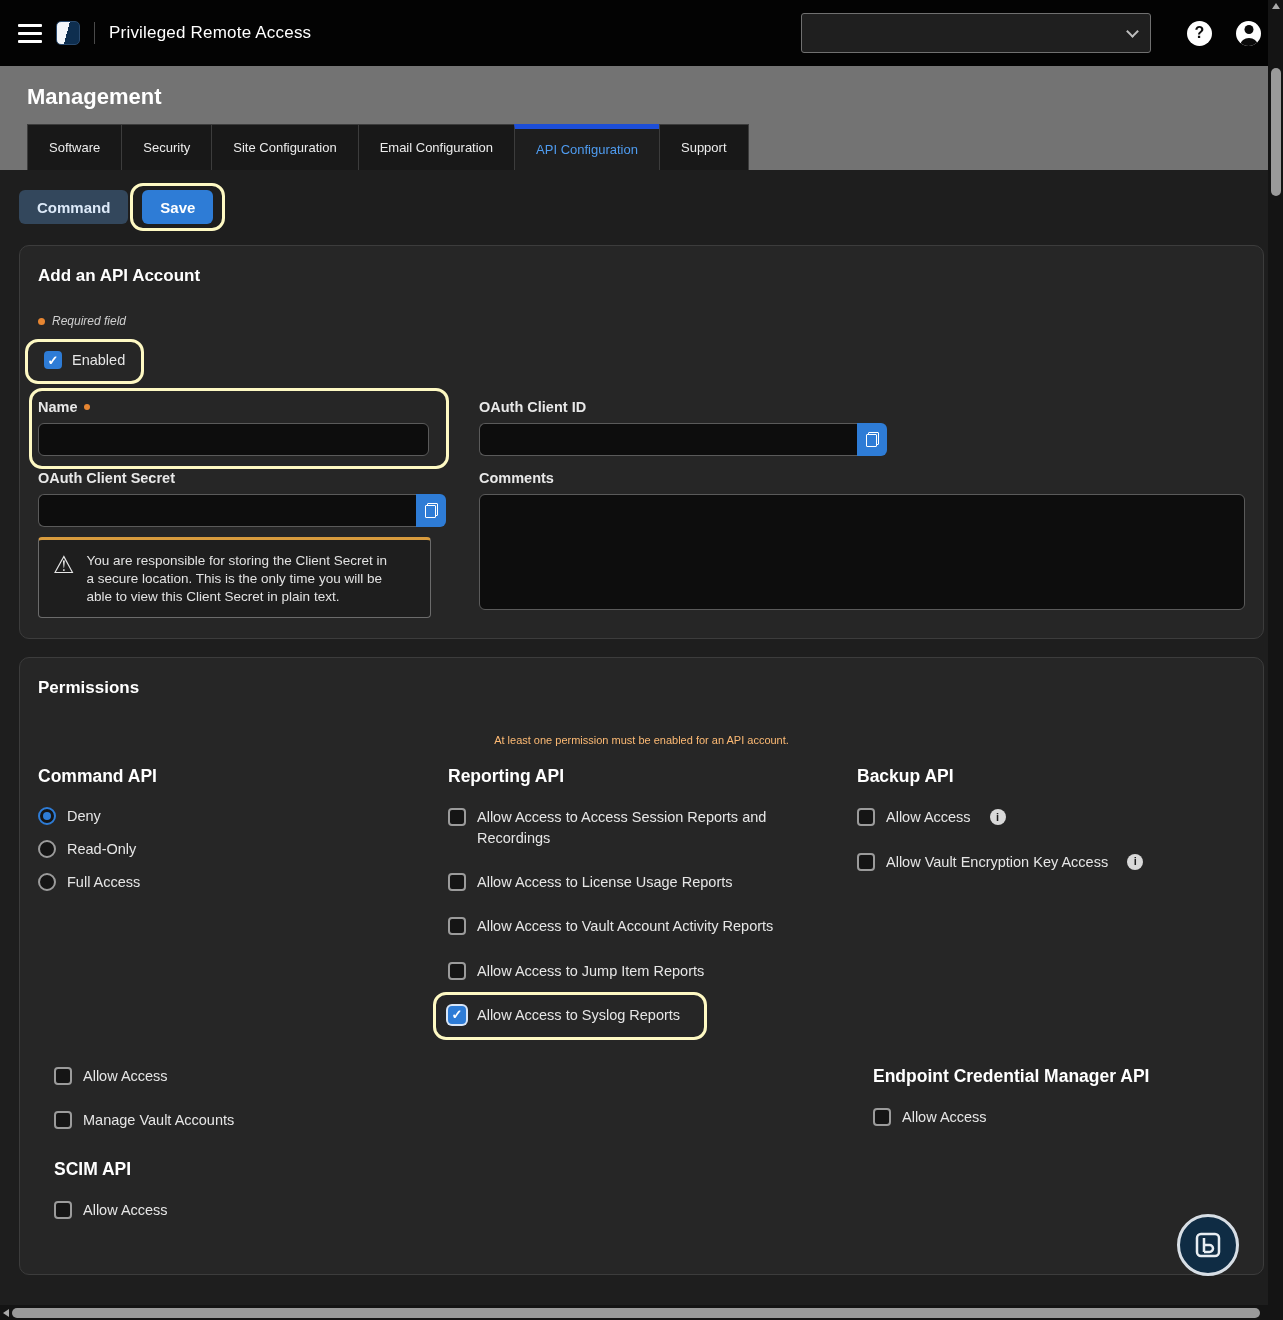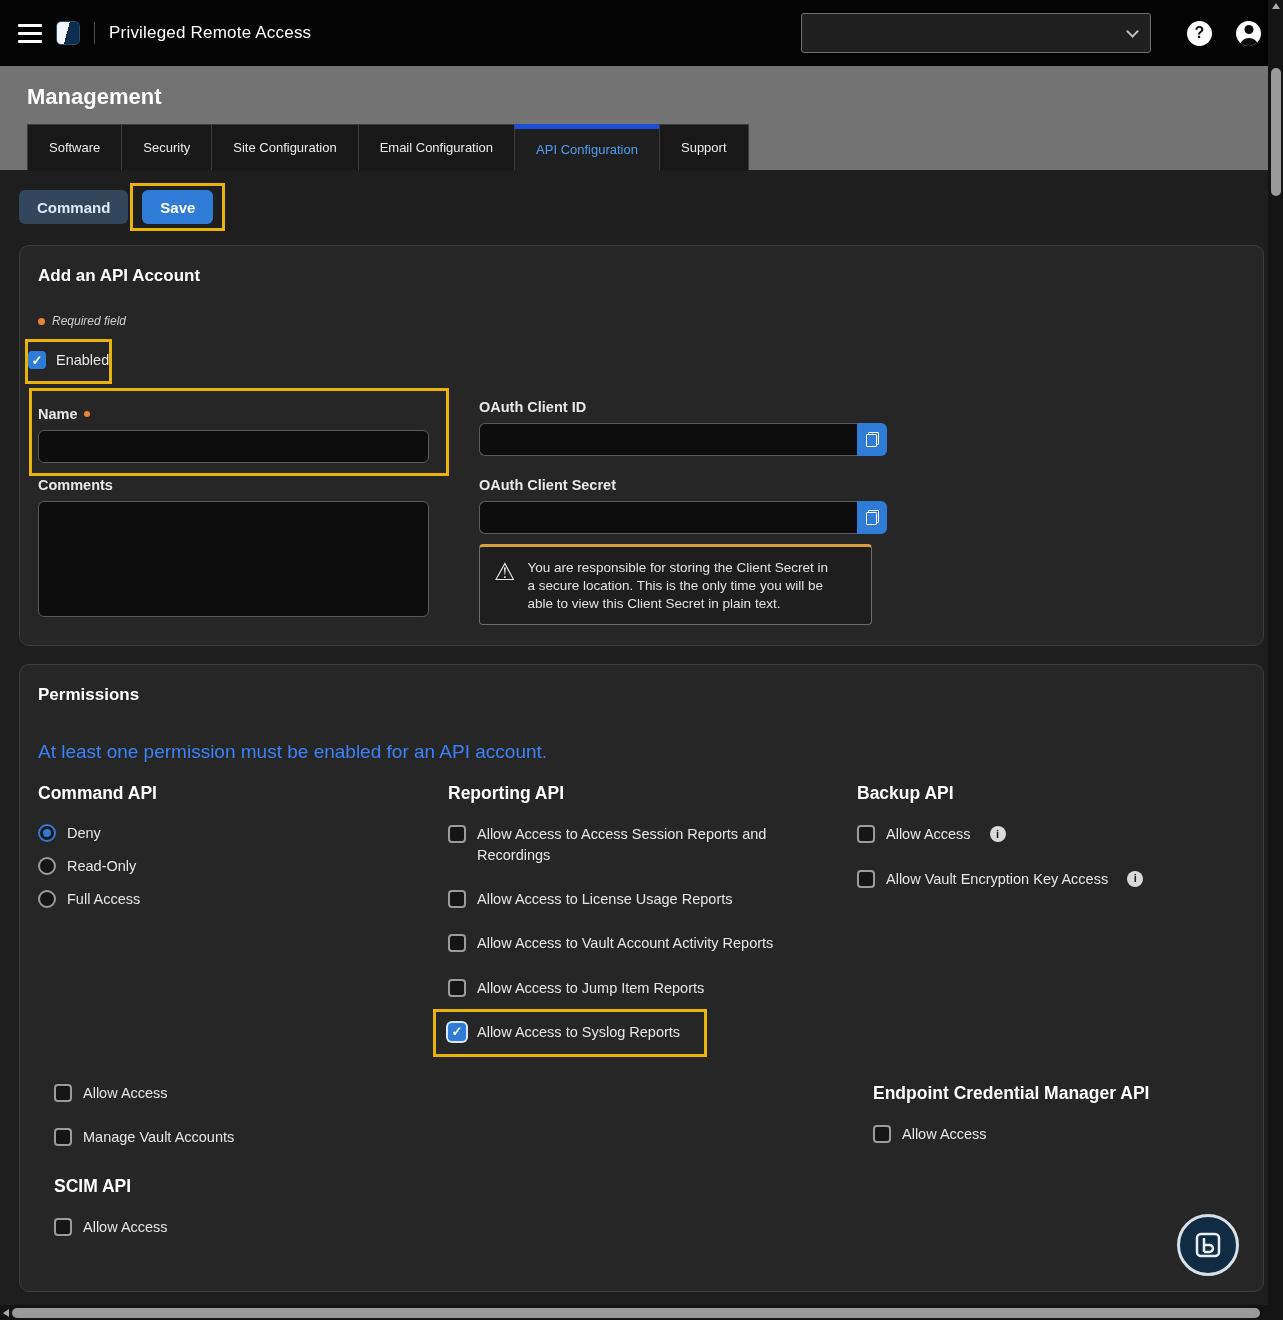--- a/index.html
+++ b/index.html
@@ -36,24 +36,24 @@
   .tab:first-child { margin-left: 0; }
   .tab.active { background: #1e1e1e; color: #4f9cf0; border-top: 5px solid #1d4ed8; }
 
   
   .content { background: #1e1e1e; padding: 20px 19px 0; }
   .actions-row { display: flex; align-items: center; gap: 14px; margin-bottom: 21px; }
   .btn { height: 34px; padding: 0 18px; border: none; border-radius: 6px; font-size: 15px; font-weight: bold; font-family: inherit; cursor: pointer; }
   .btn.cancel { background: #33475c; color: #dce9f8; }
   .btn.save { background: #2e7cd6; color: #fff; }
 
-  .red-box { border: 3px solid #eab308; display: inline-block; border-radius: 0; }
+  .red-box { border: 3px solid #fef9c3; display: inline-block; border-radius: 13px; }
   .save-box { padding: 4px 9px; margin: -7px -12px; }
-  .enabled-box { padding: 8px 0; margin: -11px -15px; }
-  .name-box { display: block; padding: 15px 17px 10px 6px; margin: -11px -20px -13px -9px; }
+  .enabled-box { padding: 8px 16px; margin: -11px -15px; }
+  .name-box { display: block; padding: 8px 17px 10px 6px; margin: -11px -20px -13px -9px; }
   .syslog-box { padding: 10px 24px 12px 12px; margin: -13px -27px -15px -15px; }
 
   .card { background: #262626; border: 1px solid #3c3c3c; border-radius: 10px; padding: 20px 18px; margin-bottom: 18px; }
   .card h2 { margin: 0; font-size: 17px; color: #fff; }
 
   .required-note { display: flex; align-items: center; gap: 7px; margin: 28px 0 0; font-size: 12px; color: #cfcfcf; font-style: italic; }
   .req-dot { width: 7px; height: 7px; border-radius: 50%; background: #e78632; flex: none; }
   .enabled-row { margin: 22px 0 26px; padding-left: 2px; }
 
   .check-row { display: inline-flex; align-items: center; gap: 10px; font-size: 14.5px; color: #e6e6e6; cursor: pointer; }
@@ -72,21 +72,21 @@
   .copy-btn { width: 30px; height: 33px; background: #2e7cd6; border: none; border-radius: 0 6px 6px 0; display: flex; align-items: center; justify-content: center; cursor: pointer; flex: none; }
   .copy-glyph { position: relative; width: 13px; height: 15px; display: inline-block; }
   .copy-glyph::before { content: ""; position: absolute; right: 0; top: 0; width: 9px; height: 11px; border: 1.5px solid #fff; border-radius: 1px; }
   .copy-glyph::after { content: ""; position: absolute; left: 0; bottom: 0; width: 9px; height: 11px; border: 1.5px solid #fff; border-radius: 1px; background: #2e7cd6; }
 
   .warn { margin-top: 10px; width: 393px; background: #1e1e1e; border: 1px solid #6b6b6b; border-top: 3px solid #d99c3e; border-radius: 4px; padding: 12px 14px; display: flex; gap: 12px; align-items: flex-start; }
   .warn-icon { font-size: 24px; color: #e8e8e8; line-height: 1.05; flex: none; }
   .warn-text { font-size: 13.5px; color: #e2e2e2; line-height: 1.32; max-width: 310px; }
 
   
-  .perm-note { font-size: 19px; color: #3b82f6; margin: 36px 0 20px; }
+  .perm-note { font-size: 11px; color: #fdba74; margin: 36px 0 20px; text-align: center; }
   .perm-grid { display: grid; grid-template-columns: 410px 409px 1fr; align-items: start; }
   .perm-grid.second { margin-top: 26px; }
   .group h3 { font-size: 17.5px; color: #fff; margin: 0 0 20px; font-weight: bold; }
   .indent { padding-left: 16px; }
   .radio-row { display: flex; align-items: center; gap: 11px; margin-bottom: 15px; font-size: 14.5px; cursor: pointer; }
   .radio { width: 18px; height: 18px; border-radius: 50%; border: 2px solid #9b9b9b; background: #151515; position: relative; flex: none; }
   .radio.selected { border-color: #2e7cd6; }
   .radio.selected::after { content: ""; position: absolute; top: 3px; left: 3px; width: 8px; height: 8px; border-radius: 50%; background: #2e7cd6; }
   .perm-row { display: flex; align-items: flex-start; gap: 11px; margin-bottom: 24px; font-size: 14.5px; max-width: 330px; cursor: pointer; line-height: 1.4; }
   .perm-row.tight { margin-bottom: 0; }
@@ -183,36 +183,36 @@
         <div class="f-label">OAuth Client ID</div>
         <div class="input-copy">
           <input class="text" type="text" value="" style="">
           <button class="copy-btn">
               <span class="copy-glyph"></span>
             </button>
         </div>
       </div>
 
       <div>
-        <div class="f-label">Comments</div>
-        <textarea class="text" style=""></textarea>
-      </div>
-
-      <div>
         <div class="f-label">OAuth Client Secret</div>
         <div class="input-copy">
           <input class="text" type="text" value="" style="">
           <button class="copy-btn">
               <span class="copy-glyph"></span>
             </button>
         </div>
         <div class="warn">
           <span class="warn-icon">⚠</span>
           <span class="warn-text">You are responsible for storing the Client Secret in a secure location. This is the only time you will be able to view this Client Secret in plain text.</span>
         </div>
+      </div>
+
+      <div>
+        <div class="f-label">Comments</div>
+        <textarea class="text" style=""></textarea>
       </div>
     </div>
   </section>
 
   <section class="card perm-card">
     <h2>Permissions</h2>
     <div class="perm-note">At least one permission must be enabled for an API account.</div>
 
     <div class="perm-grid">
 

